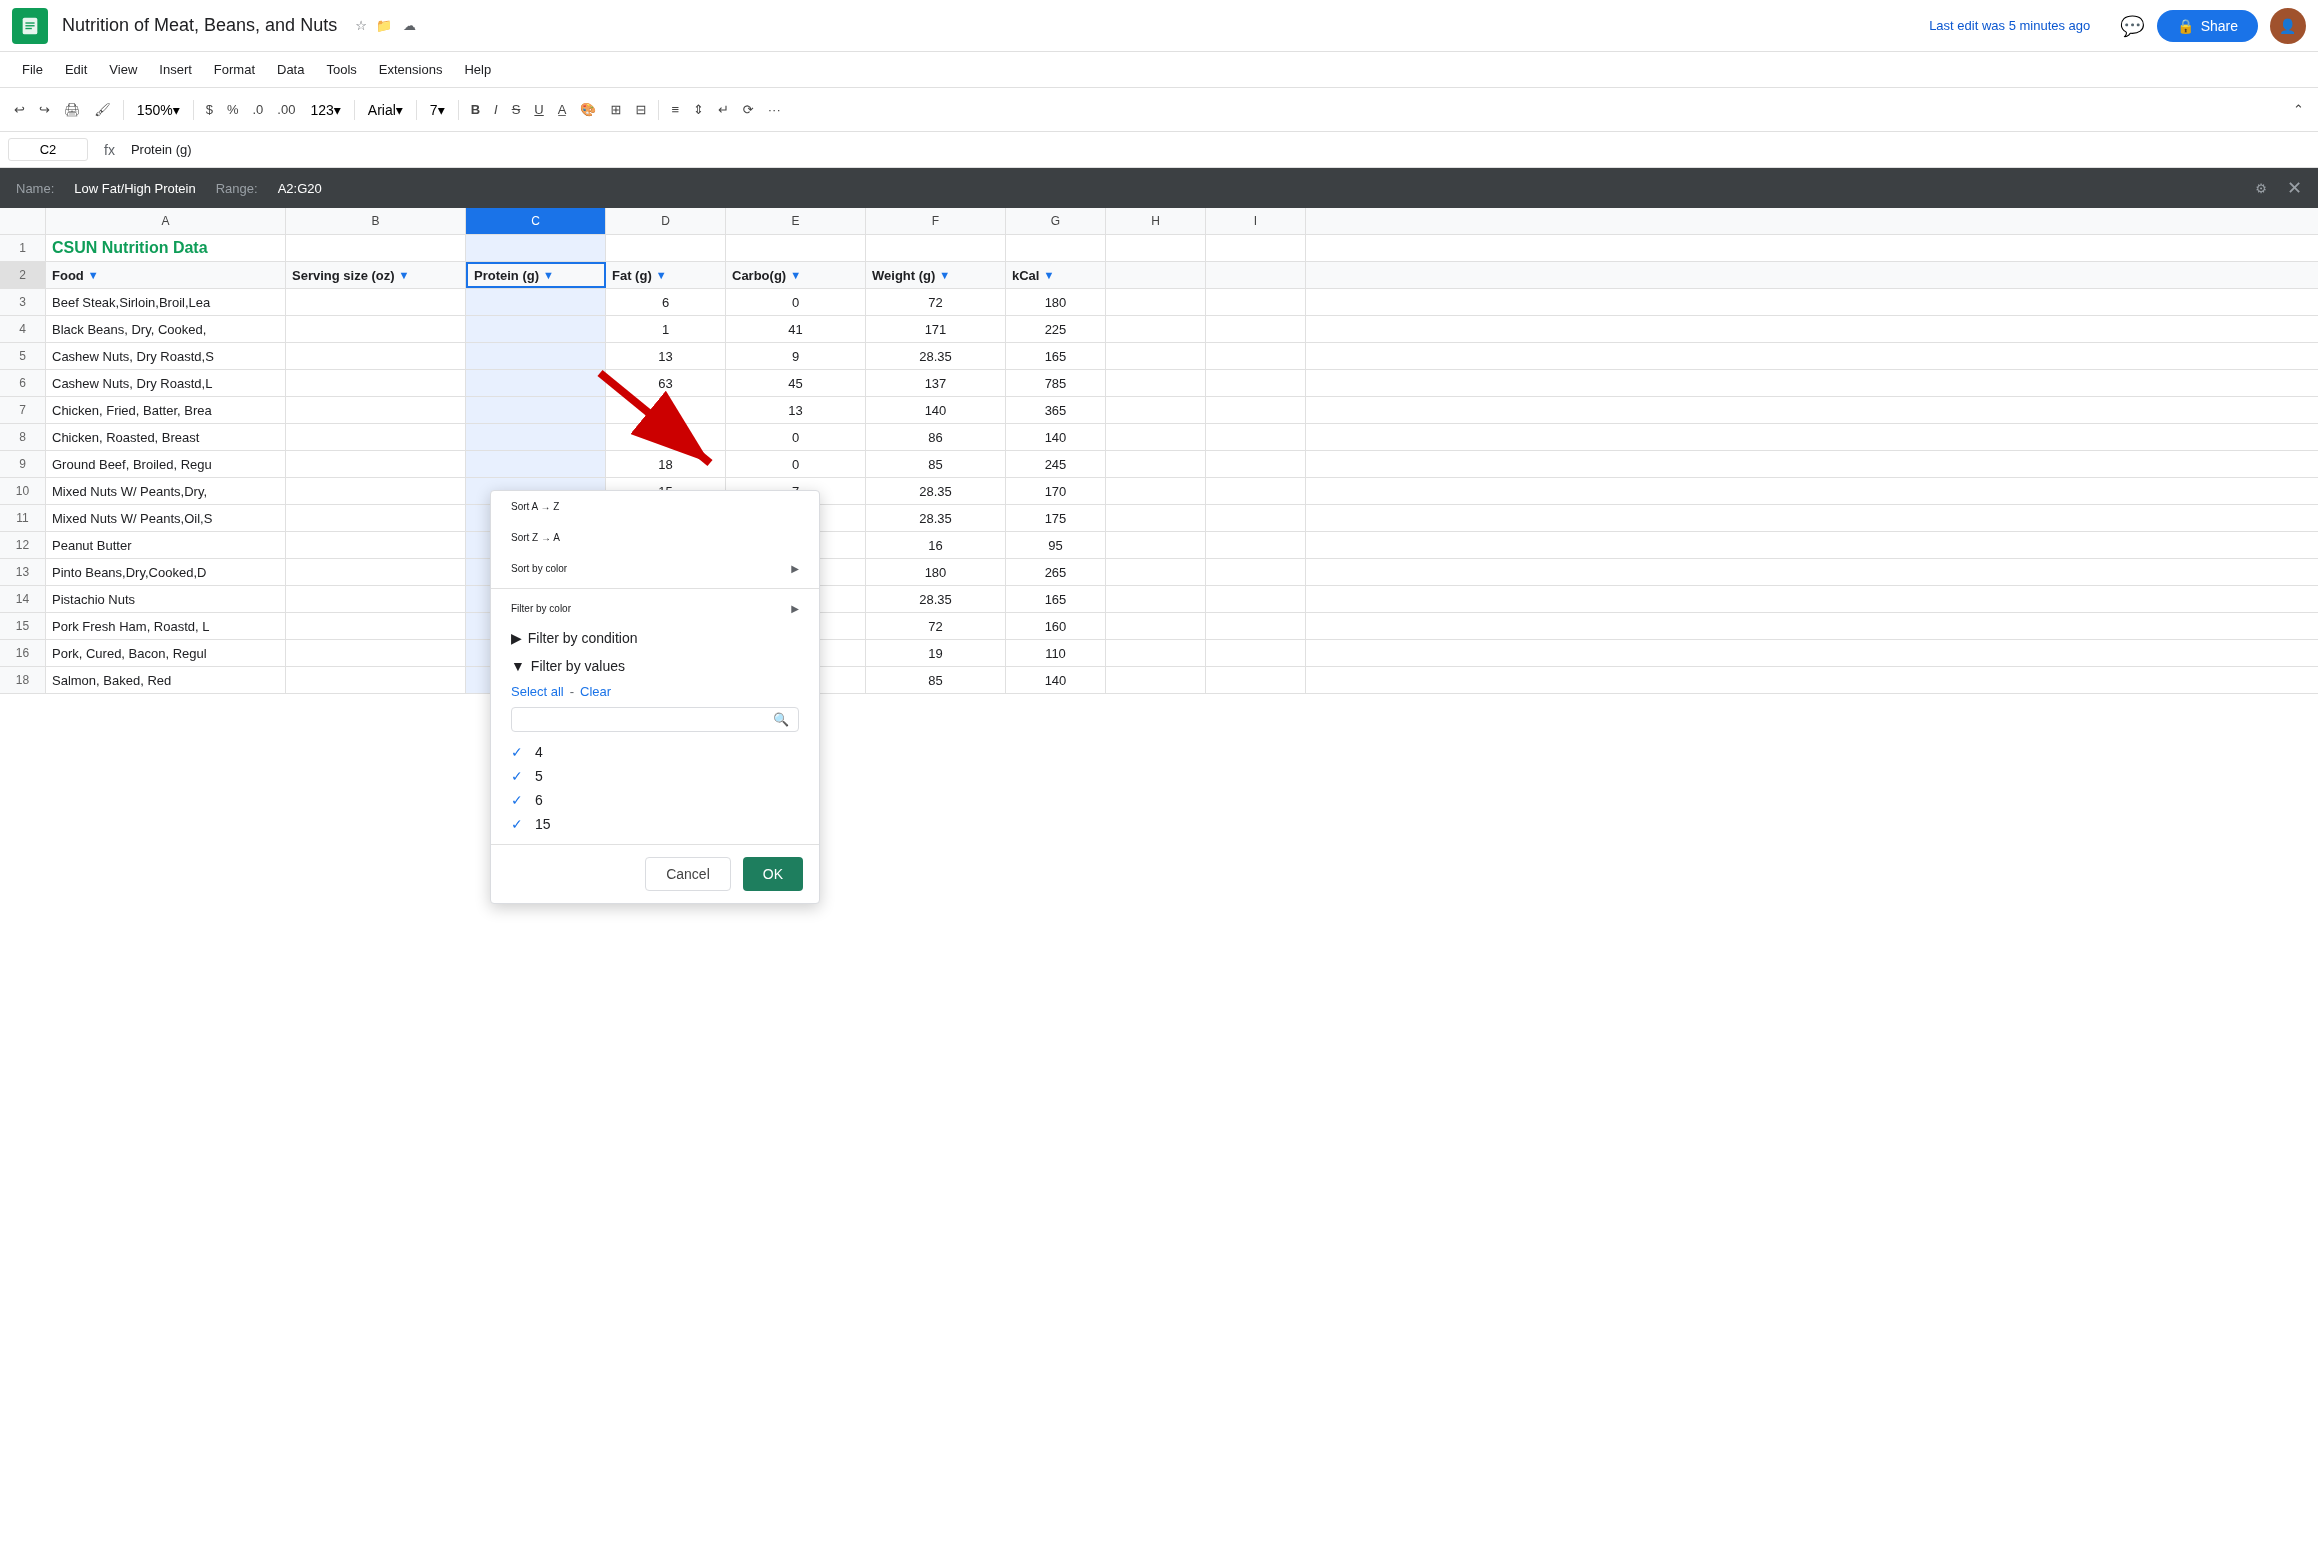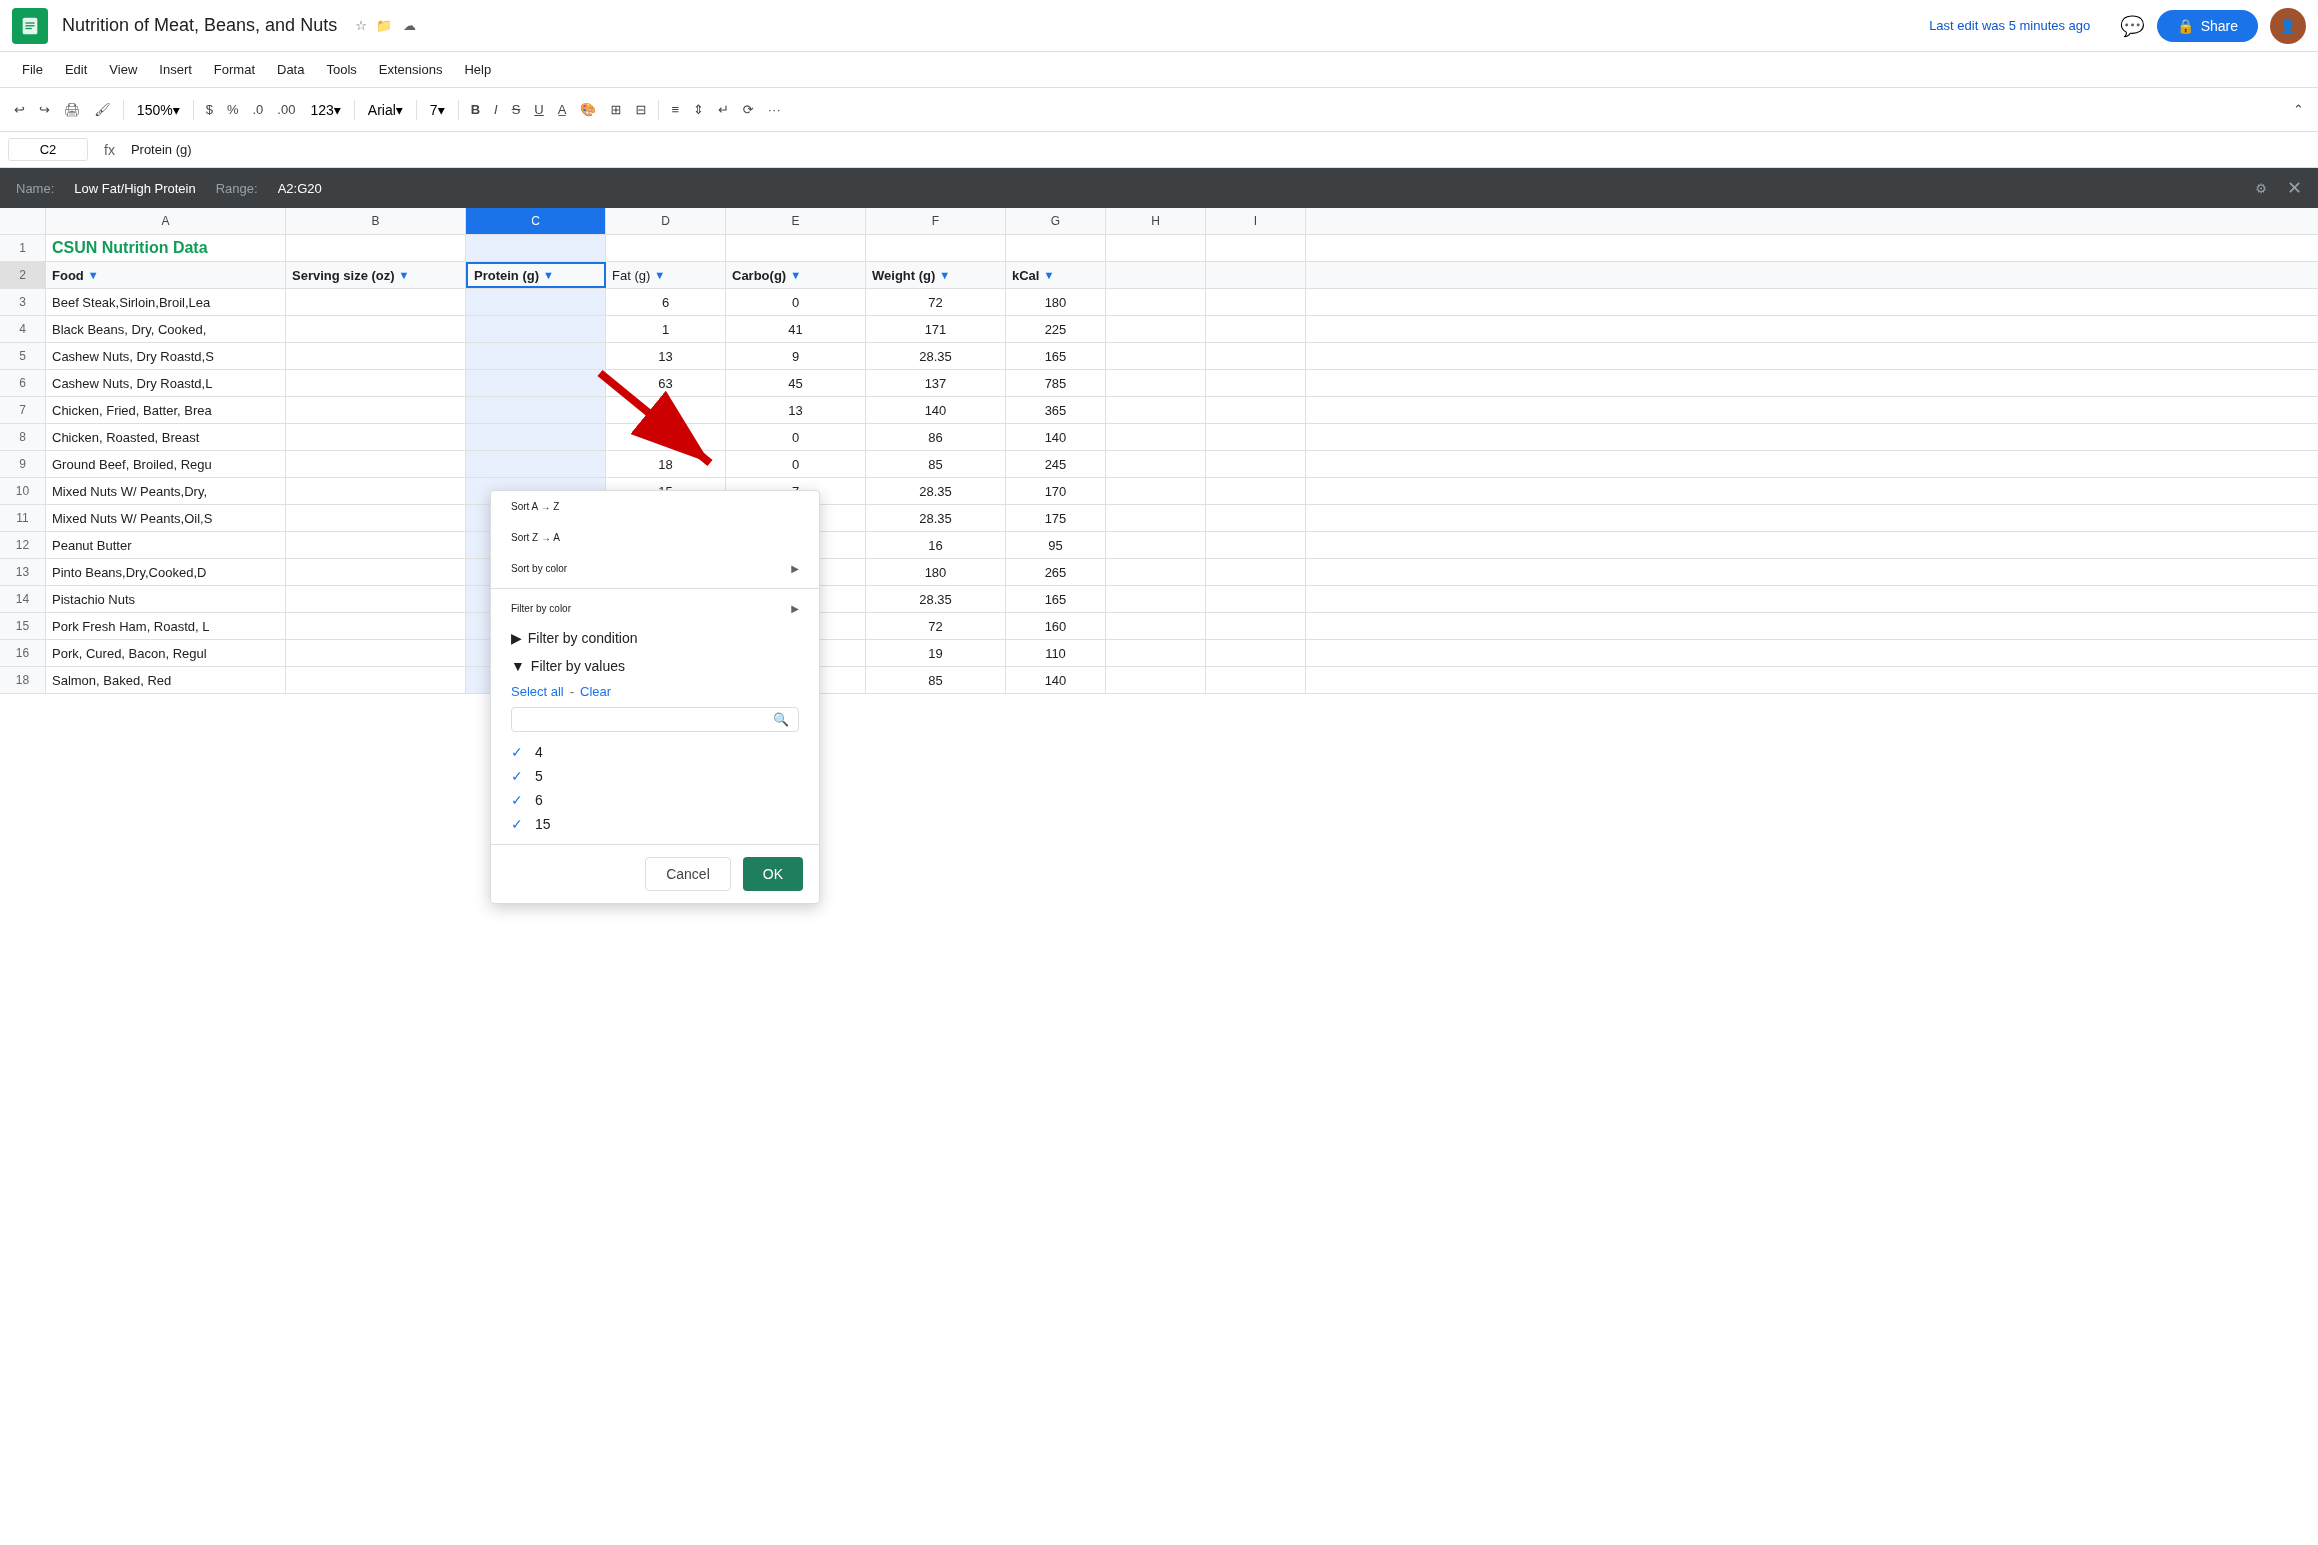--- a/index.html
+++ b/index.html
@@ -220,21 +220,21 @@
     <div class="cell col-g"></div>
     <div class="cell col-h"></div>
     <div class="cell col-i"></div>
   </div>
 
   <div class="sheet-row row-2" style="background:#f8f9fa;">
     <div class="row-num" style="background:#e0e0e0;">2</div>
     <div class="cell col-a" style="font-weight:600;">Food <span class="filter-icon">▼</span></div>
     <div class="cell col-b" style="font-weight:600;">Serving size (oz) <span class="filter-icon">▼</span></div>
     <div class="cell col-c selected-col active" style="font-weight:600;border:2px solid #1a73e8;">Protein (g) <span class="filter-icon" style="color:#1a73e8;">▼</span></div>
-    <div class="cell col-d" style="font-weight:400;">Fat (g) <span class="filter-icon">▼</span></div>
+    <div class="cell col-d" style="font-weight:700;">Fat (g) <span class="filter-icon">▼</span></div>
     <div class="cell col-e" style="font-weight:600;">Carbo(g) <span class="filter-icon">▼</span></div>
     <div class="cell col-f" style="font-weight:600;">Weight (g) <span class="filter-icon">▼</span></div>
     <div class="cell col-g" style="font-weight:600;">kCal <span class="filter-icon">▼</span></div>
     <div class="cell col-h"></div>
     <div class="cell col-i"></div>
   </div>
 
   <div id="data-rows">
       <div class="sheet-row">
         <div class="row-num">3</div>

